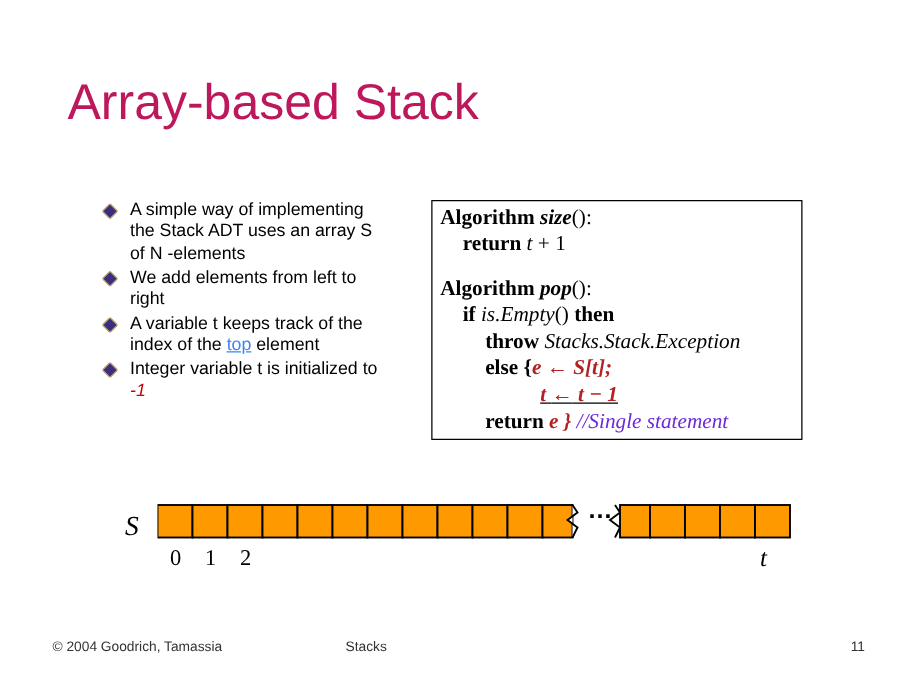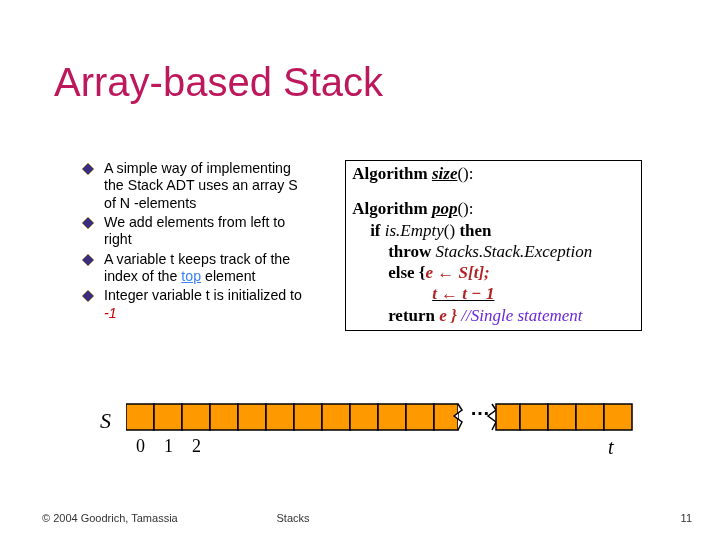--- a/index.html
+++ b/index.html
@@ -64,21 +64,21 @@
   .algo-box {
     margin-left: 10px;
     border: 1px solid #000;
     padding: 2px 6px 4px 6px;
     width: 310px;
     font-family: "Times New Roman", Times, serif;
     font-size: 17px;
     line-height: 1.25;
   }
   .algo-box .kw   { font-weight: bold; }
-  .algo-box .fn   { font-weight: bold; font-style: italic; text-decoration: underline; }
+  .algo-box .fn   { font-weight: bold; font-style: italic; }
   .algo-box .var  { font-style: italic; }
   .algo-box .code { font-style: italic; color: #B22222; font-weight: bold; }
   .algo-box .cmt  { font-style: italic; color: #6d28d9; }
   .algo-box .arrow { font-family: Arial, sans-serif; }
   .ind1 { padding-left: 18px; display: block; }
   .ind2 { padding-left: 36px; display: block; }
   .ind4 { padding-left: 80px; display: block; text-decoration: underline; }
 
   .array-diagram {
     position: absolute;
@@ -202,20 +202,21 @@
               </svg>
           </span>
           <span>Integer variable t is initialized to </span><span class="kw-neg1">-1</span>
         </li>
       </ul>
     </div>
 
     <div class="algo-box">
       <div>
         <span class="kw">Algorithm </span><span class="fn">size</span><span>():</span>
+        <span class="ind1"><span class="kw">return </span><span class="var">t</span><span> + 1</span></span>
       </div>
       <div style="height:14px"></div>
       <div>
         <span class="kw">Algorithm </span><span class="fn">pop</span><span>():</span>
         <span class="ind1"><span class="kw">if </span><span class="var">is.Empty</span><span>() </span><span class="kw">then</span></span>
         <span class="ind2"><span class="kw">throw </span><span class="var">Stacks.Stack.Exception</span></span>
         <span class="ind2"><span class="kw">else {</span><span class="code">e </span><span class="code arrow">←</span><span class="code"> S[t];</span></span>
         <span class="ind4"><span class="code">t </span><span class="code arrow">←</span><span class="code"> t − 1</span></span>
         <span class="ind2"><span class="kw">return </span><span class="code">e }</span><span class="cmt"> //Single statement</span></span>
       </div>

